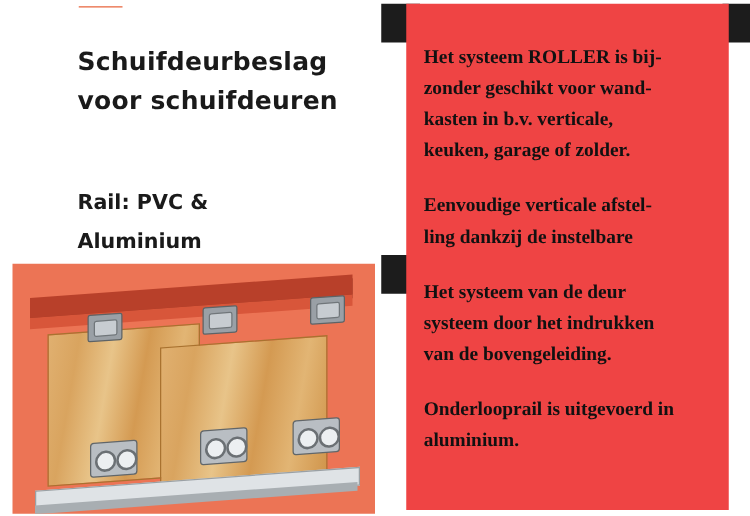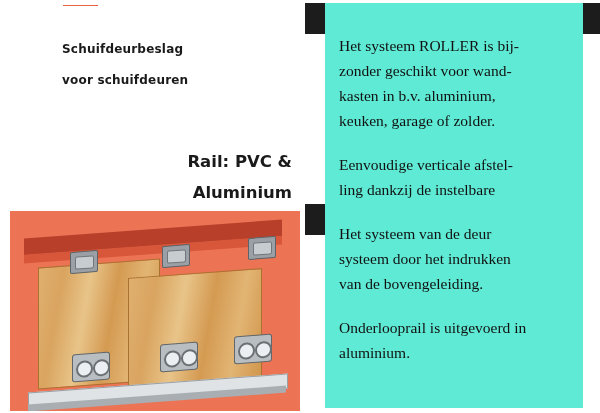--- a/index.html
+++ b/index.html
@@ -33,37 +33,36 @@
     height: 205px;
     background: #ffffff;
   }
   .title-text {
     position: absolute;
     left: 52px;
     top: 28px;
     width: 230px;
     font-family: "DejaVu Sans", sans-serif;
     font-weight: bold;
-    font-size: 12px;
+    font-size: 20px;
     line-height: 31px;
     color: #1a1a1a;
     letter-spacing: 0.2px;
   }
   .title-text .line { display: block; white-space: nowrap; }
   .title-sub {
     position: absolute;
     left: 52px;
     top: 140px;
     width: 230px;
     font-family: "DejaVu Sans", sans-serif;
     font-weight: bold;
     font-size: 16.5px;
     line-height: 31px;
     color: #1a1a1a;
-    text-align: right;
   }
   .title-sub .line { display: block; white-space: nowrap; }
 
   
   .sq-orange {
     position: absolute;
     background: #e8643c;
   }
   .sq-dark {
     position: absolute;
@@ -191,21 +190,22 @@
     transform: skewY(-4.2deg);
   }
 
   
   .right-col {
     position: absolute;
     left: 325px;
     top: 3px;
     width: 258px;
     height: 405px;
-    background: #5eead4;
+    background: #ef4444;
+    font-weight: bold;
   }
   .right-text {
     position: absolute;
     left: 14px;
     top: 30px;
     width: 230px;
     font-family: "Liberation Serif", serif;
     font-size: 15.5px;
     line-height: 25px;
     color: #111111;
@@ -255,21 +255,21 @@
       <div class="rail-bottom2"></div>
     </div>
   </div>
 
   <div class="right-col">
     <div class="right-text">
 
       <p class="para">
         <span class="line">Het systeem ROLLER is bij-</span>
         <span class="line">zonder geschikt voor wand-</span>
-        <span class="line">kasten in b.v. aluminium,</span>
+        <span class="line">kasten in b.v. verticale,</span>
         <span class="line">keuken, garage of zolder.</span>
       </p>
 
       <p class="para">
         <span class="line">Eenvoudige verticale afstel-</span>
         <span class="line">ling dankzij de instelbare</span>
       </p>
 
       <p class="para">
         <span class="line">Het systeem van de deur</span>

